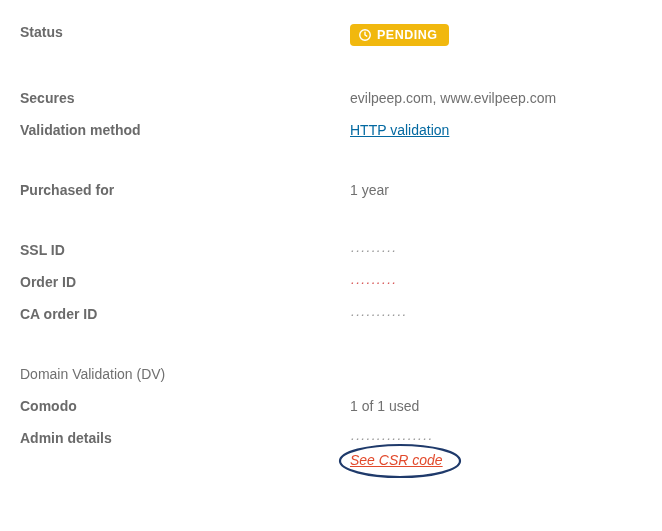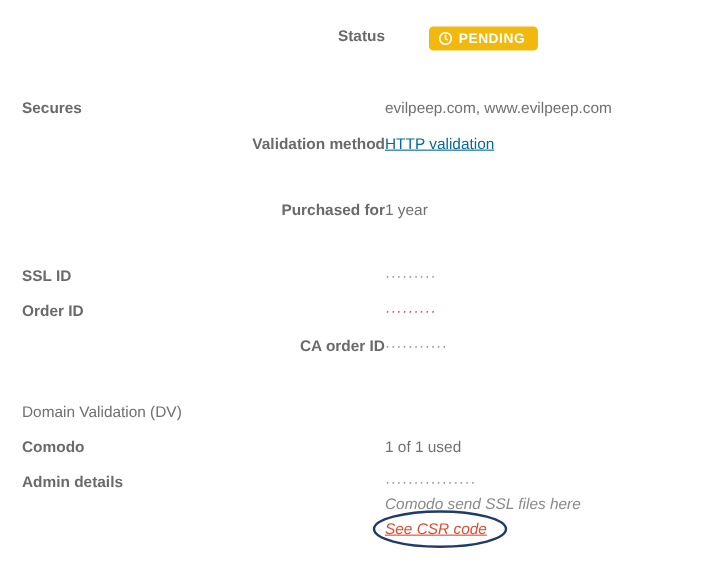--- a/index.html
+++ b/index.html
@@ -10,42 +10,41 @@
       height: 531px;
       padding: 24px 20px;
       color: #555;
       font-size: 14px;
     }
     .row {
       display: flex;
       align-items: flex-start;
       margin-bottom: 16px;
     }
-    .row.gap-lg { margin-bottom: 44px; text-align: right; }
+    .row.gap-lg { margin-bottom: 44px; }
     .label {
       width: 330px;
       flex-shrink: 0;
       color: #6a6a6a;
       font-weight: 600;
     }
     .value {
       color: #707070;
       font-weight: 400;
     }
     .pending-badge {
       display: inline-flex;
       align-items: center;
       background: #f1b80e;
       color: #fff;
       font-weight: 700;
       font-size: 12.5px;
       letter-spacing: 0.5px;
       padding: 4px 12px 4px 8px;
       border-radius: 4px;
-      margin-left: 40px;
     }
     .pending-badge svg {
       width: 14px;
       height: 14px;
       margin-right: 5px;
     }
     .link {
       color: #0369a1;
       text-decoration: underline;
       cursor: pointer;
@@ -139,21 +138,20 @@
 
 <div class="row">
   <div class="label">Comodo</div>
   <div class="value">1 of 1 used</div>
 </div>
 
 <div class="row">
   <div class="label">Admin details</div>
   <div class="value">
     <div class="redacted">················</div>
-    <div class="italic-hint">Comodo send SSL files here</div>
     <div class="csr-wrap">
       <svg class="ellipse" viewBox="0 0 128 38">
         <ellipse cx="64" cy="19" rx="60" ry="16" fill="none" stroke="#1f3a6b" stroke-width="2.2"></ellipse>
       </svg>
       <a class="csr-link">See CSR code</a>
     </div>
   </div>
 </div>
 
 </body></html>

